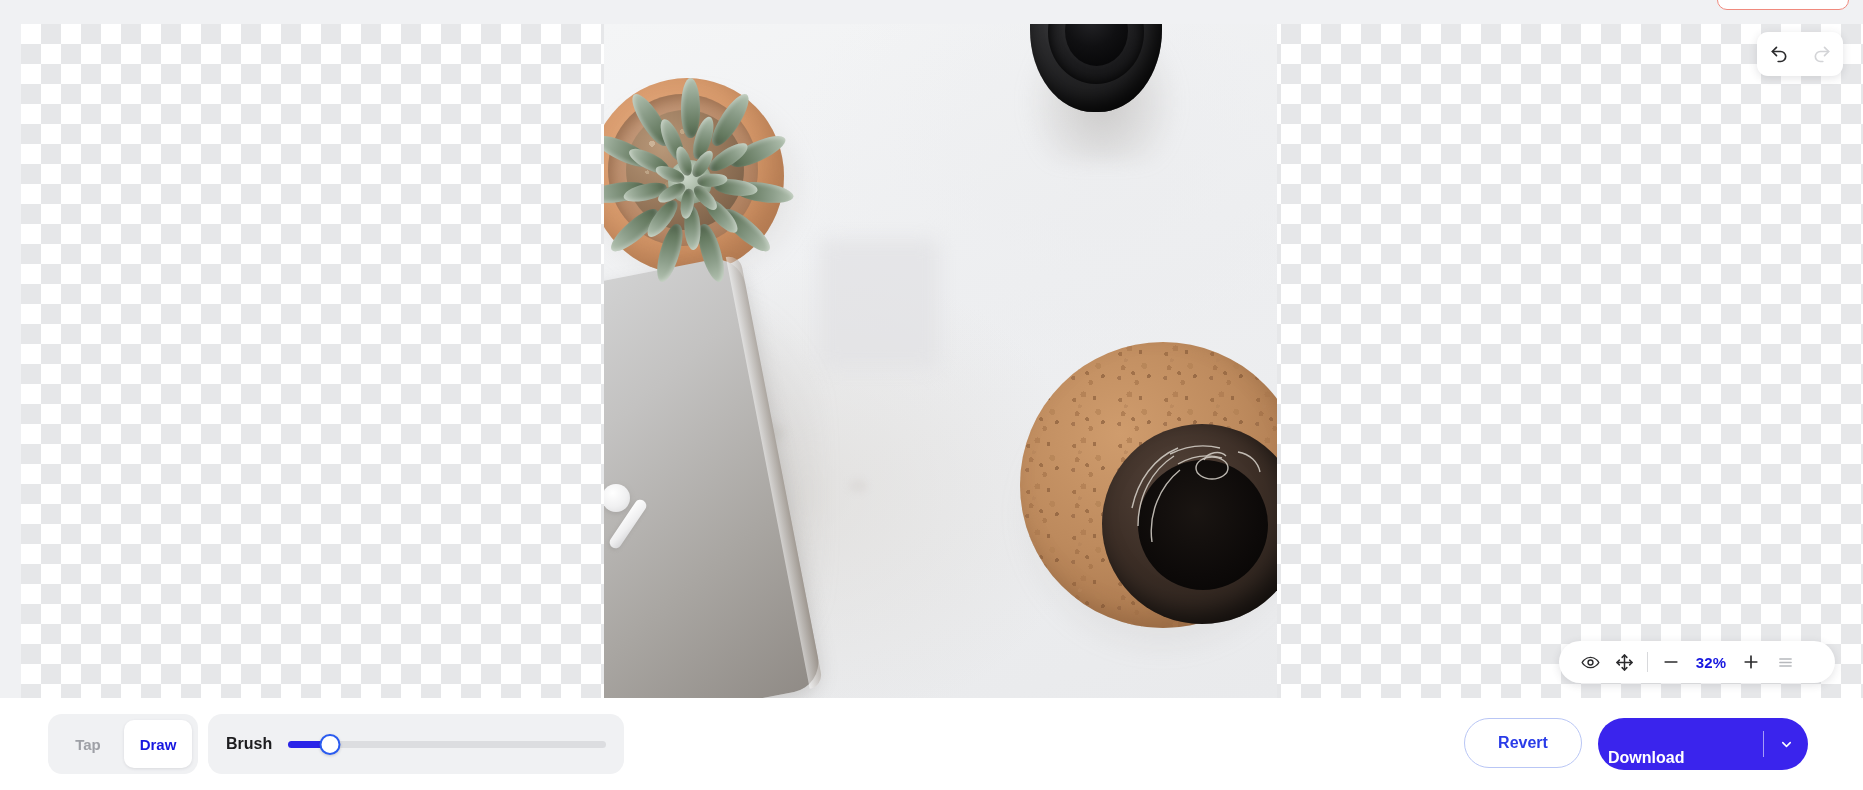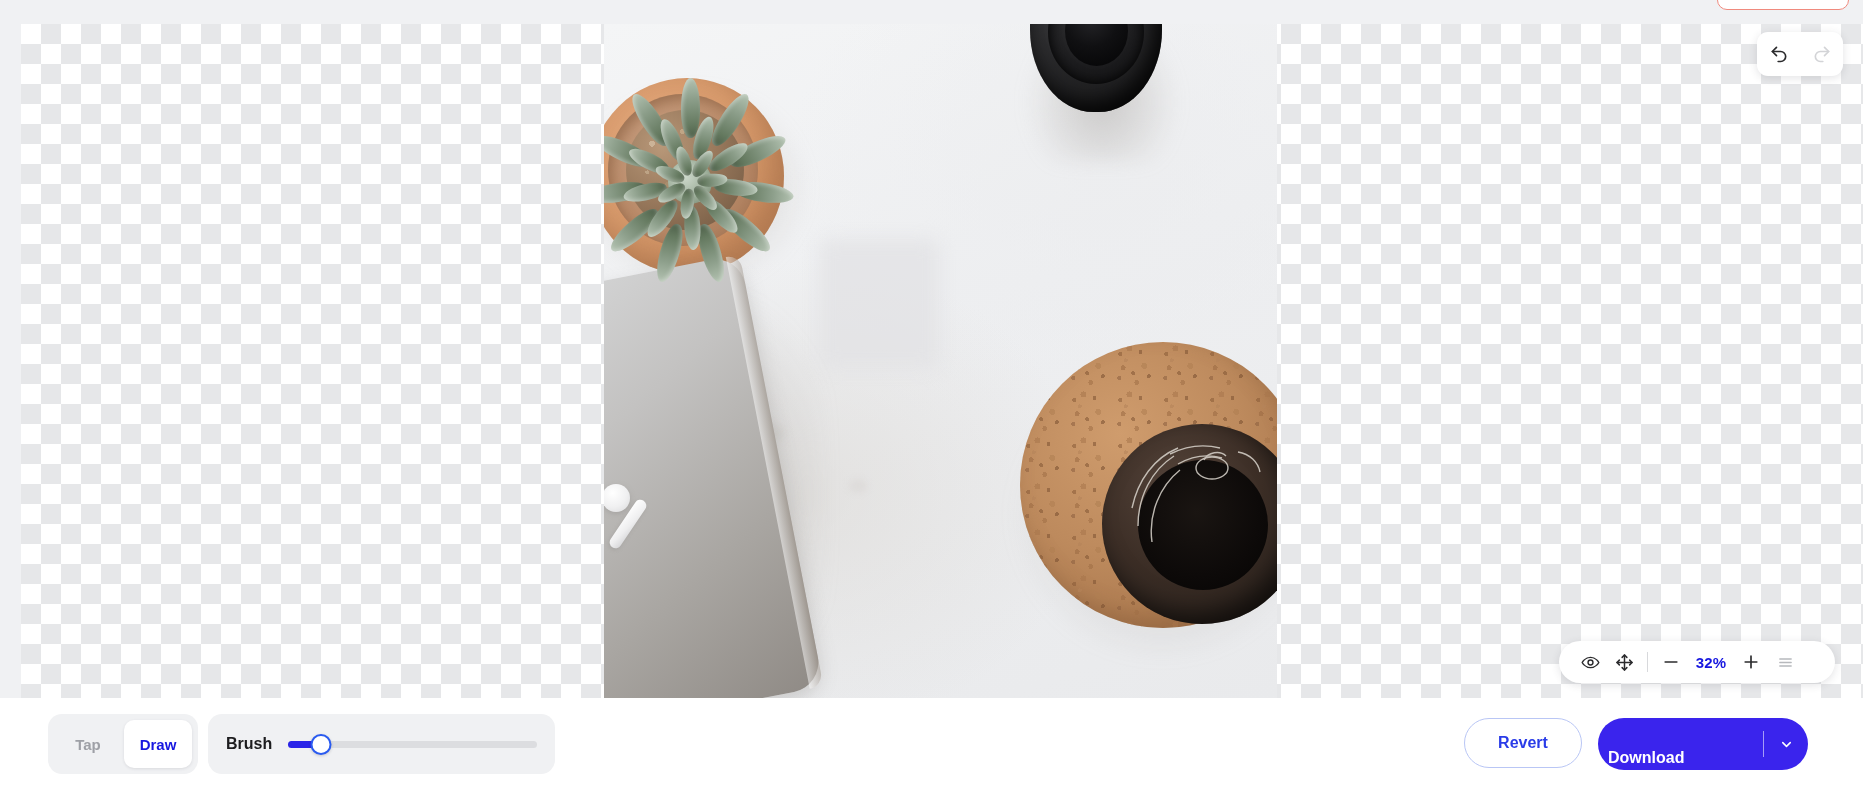--- a/index.html
+++ b/index.html
@@ -425,21 +425,21 @@
   .mode-opt.active {
     background: #ffffff;
     color: #1717e0;
     box-shadow: 0 1px 3px rgba(60,60,70,0.12);
   }
 
   .brush-panel {
     position: absolute;
     left: 208px;
     top: 16px;
-    width: 347px;
+    width: 416px;
     height: 60px;
     background: #f0f1f3;
     border-radius: 14px;
     display: flex;
     align-items: center;
     padding: 0 18px;
     gap: 16px;
   }
   .brush-label {
     font-size: 16px;

